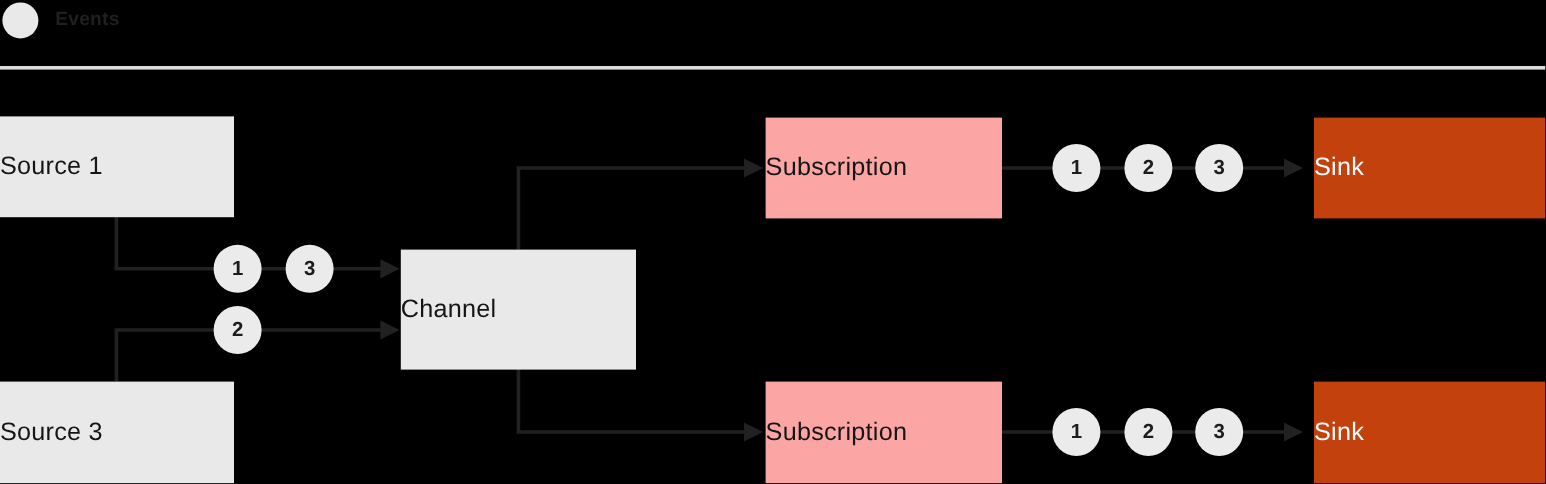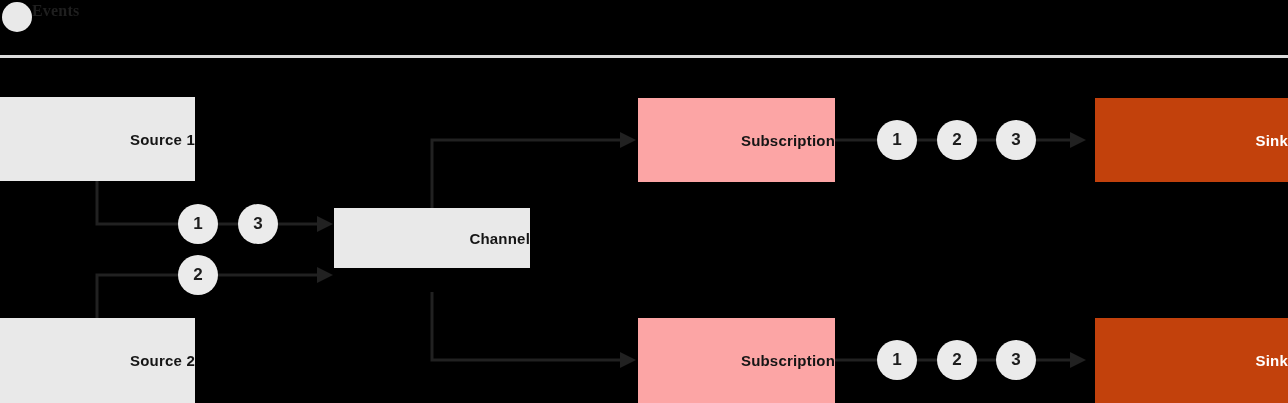--- a/index.html
+++ b/index.html
@@ -13,22 +13,22 @@
     width: 1288px;
     height: 403px;
     background: #000000;
     overflow: hidden;
   }
   .legend {
     position: absolute;
     left: 2px;
     top: 2px;
     display: flex;
-    align-items: flex-start;
-    font-family: Liberation Serif, serif;
+    align-items: center;
+    gap: 14px;
   }
   .legend-swatch {
     width: 30px;
     height: 30px;
     border-radius: 50%;
     background: #e9e9e9;
   }
   .legend-label {
     font-size: 16px;
     font-weight: 700;
@@ -47,33 +47,33 @@
     position: absolute;
     left: 0;
     top: 0;
     width: 1288px;
     height: 403px;
   }
   .node {
     position: absolute;
     display: flex;
     align-items: center;
-    justify-content: flex-end;
-    font-size: 15px;
-    font-weight: 700;
+    justify-content: flex-start;
+    font-size: 21px;
+    font-weight: 400;
     color: #151515;
     letter-spacing: 0.2px;
   }
   .node.gray   { background: #e9e9e9; }
   .node.ltblue { background: #fca5a5; }
   .node.blue   { background: #c2410c; color: #ffffff; }
 
   .n-source1 { left: 0;      top: 97px;  width: 195px; height: 84px; }
   .n-source2 { left: 0;      top: 318px; width: 195px; height: 85px; }
-  .n-channel { left: 334px;  top: 208px; width: 196px; height: 60px; }
+  .n-channel { left: 334px;  top: 208px; width: 196px; height: 100px; }
   .n-sub1    { left: 638px;  top: 98px;  width: 197px; height: 84px; }
   .n-sub2    { left: 638px;  top: 318px; width: 197px; height: 85px; }
   .n-sink1   { left: 1095px; top: 98px;  width: 193px; height: 84px; }
   .n-sink2   { left: 1095px; top: 318px; width: 193px; height: 85px; }
 
   .badge {
     position: absolute;
     width: 40px;
     height: 40px;
     border-radius: 50%;
@@ -118,21 +118,21 @@
     <span class="legend-swatch"></span>
     <span class="legend-label">Events</span>
   </div>
 
   <div class="divider"></div>
 
   <div class="node gray n-source1">
     <span>Source 1</span>
   </div>
   <div class="node gray n-source2">
-    <span>Source 2</span>
+    <span>Source 3</span>
   </div>
   <div class="node gray n-channel">
     <span>Channel</span>
   </div>
   <div class="node ltblue n-sub1">
     <span>Subscription</span>
   </div>
   <div class="node ltblue n-sub2">
     <span>Subscription</span>
   </div>

